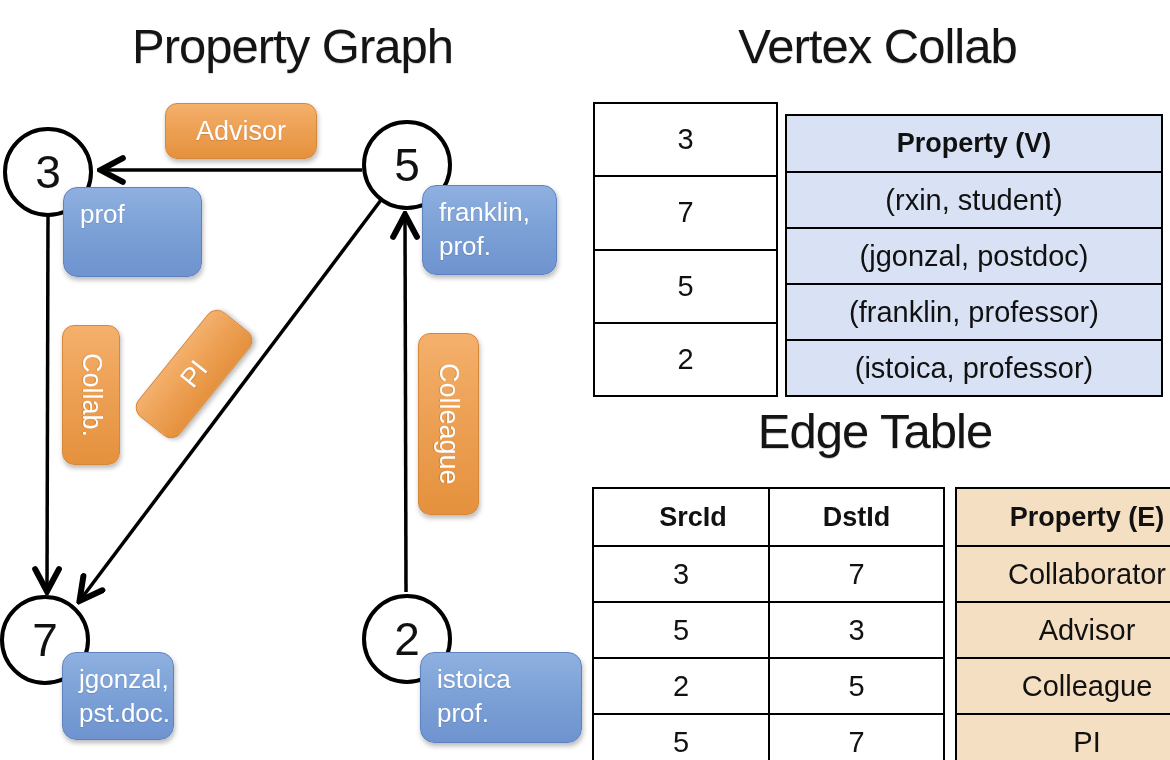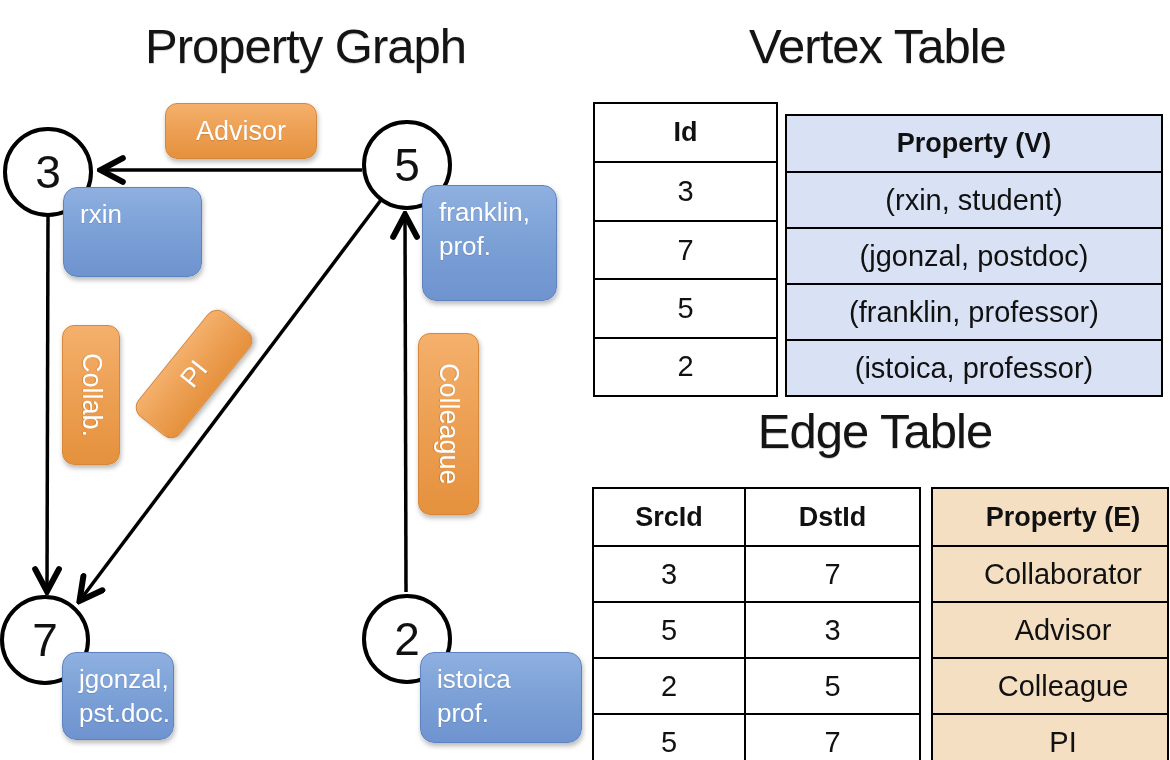--- a/index.html
+++ b/index.html
@@ -48,21 +48,21 @@
   }
   tr.hdr td{font-weight:bold;font-size:27px;}
   .vcell{background:#d8e2f4;}
   .ecell{background:#f4dfc2;padding-left:26px;}
 </style>
 </head>
 <body>
 
 <div id="stage">
 
-  <div class="title" style="left:0;top:18px;width:585px;padding-left:13px;">Property Graph</div>
+  <div class="title" style="left:0;top:18px;width:585px;">Property Graph</div>
 
   <svg class="edges" width="585" height="760">
     <defs>
       <marker id="arrow" viewBox="0 0 12 12" refX="9.5" refY="6" markerWidth="8.5" markerHeight="8.5" orient="auto">
         <path d="M1.5,1.2 L10.5,6 L1.5,10.8" fill="none" stroke="#000" stroke-width="2.4" stroke-linecap="round"></path>
       </marker>
     </defs>
     <line x1="362" y1="170" x2="103" y2="170" stroke="#000" stroke-width="3.5" marker-end="url(#arrow)"></line>
     <line x1="48" y1="216" x2="47" y2="589" stroke="#000" stroke-width="3.5" marker-end="url(#arrow)"></line>
     <line x1="381" y1="200" x2="81" y2="599" stroke="#000" stroke-width="3.5" marker-end="url(#arrow)"></line>
@@ -92,43 +92,40 @@
 
   <div class="elabel" style="left:127px;top:347px;width:132px;height:52px;transform:rotate(-51deg);">
     <span>PI</span>
     </div>
 
   <div class="elabel vert" style="left:418px;top:333px;width:59px;height:180px;">
     <span>Colleague</span>
     </div>
 
   <div class="vlabel" style="left:63px;top:187px;width:139px;height:90px;">
-    <div>rxin</div>
-  </div>
-  <div class="vlabel" style="left:422px;top:185px;width:135px;height:116px;">
+    <div>prof</div>
+  </div>
+  <div class="vlabel" style="left:422px;top:185px;width:135px;height:90px;">
     <div>franklin,</div>
     <div>prof.</div>
   </div>
   <div class="vlabel" style="left:62px;top:652px;width:112px;height:88px;">
     <div>jgonzal,</div>
     <div>pst.doc.</div>
   </div>
   <div class="vlabel" style="left:420px;top:652px;width:162px;height:91px;">
     <div>istoica</div>
     <div>prof.</div>
   </div>
 
-  <div class="title" style="left:585px;top:18px;width:585px;">Vertex Table</div>
+  <div class="title" style="left:585px;top:18px;width:585px;">Vertex Collab</div>
 
   <div class="tblgroup" style="left:593px;top:102px;gap:7px;">
     <table style="width:185px;">
       <tbody>
-          <tr class="hdr">
-            <td style="height:55px;">Id</td>
-          </tr>
       <tr>
             <td>3</td>
           </tr>
       <tr>
             <td>7</td>
           </tr>
       <tr>
             <td>5</td>
           </tr>
       <tr>
@@ -156,21 +153,21 @@
     </tbody>
       </table>
   </div>
 
   <div class="title" style="left:585px;top:403px;width:580px;">Edge Table</div>
 
   <div class="tblgroup" style="left:592px;top:487px;gap:10px;">
     <table style="width:323px;">
       <tbody>
           <tr class="hdr">
-        <td style="width:150px;height:56px;">SrcId</td>
+        <td style="width:150px;height:56px;padding-left:24px;">SrcId</td>
         <td style="width:173px;text-align:center;">DstId</td>
       </tr>
       <tr>
         <td>3</td>
         <td>7</td>
       </tr>
       <tr>
         <td>5</td>
         <td>3</td>
       </tr>

